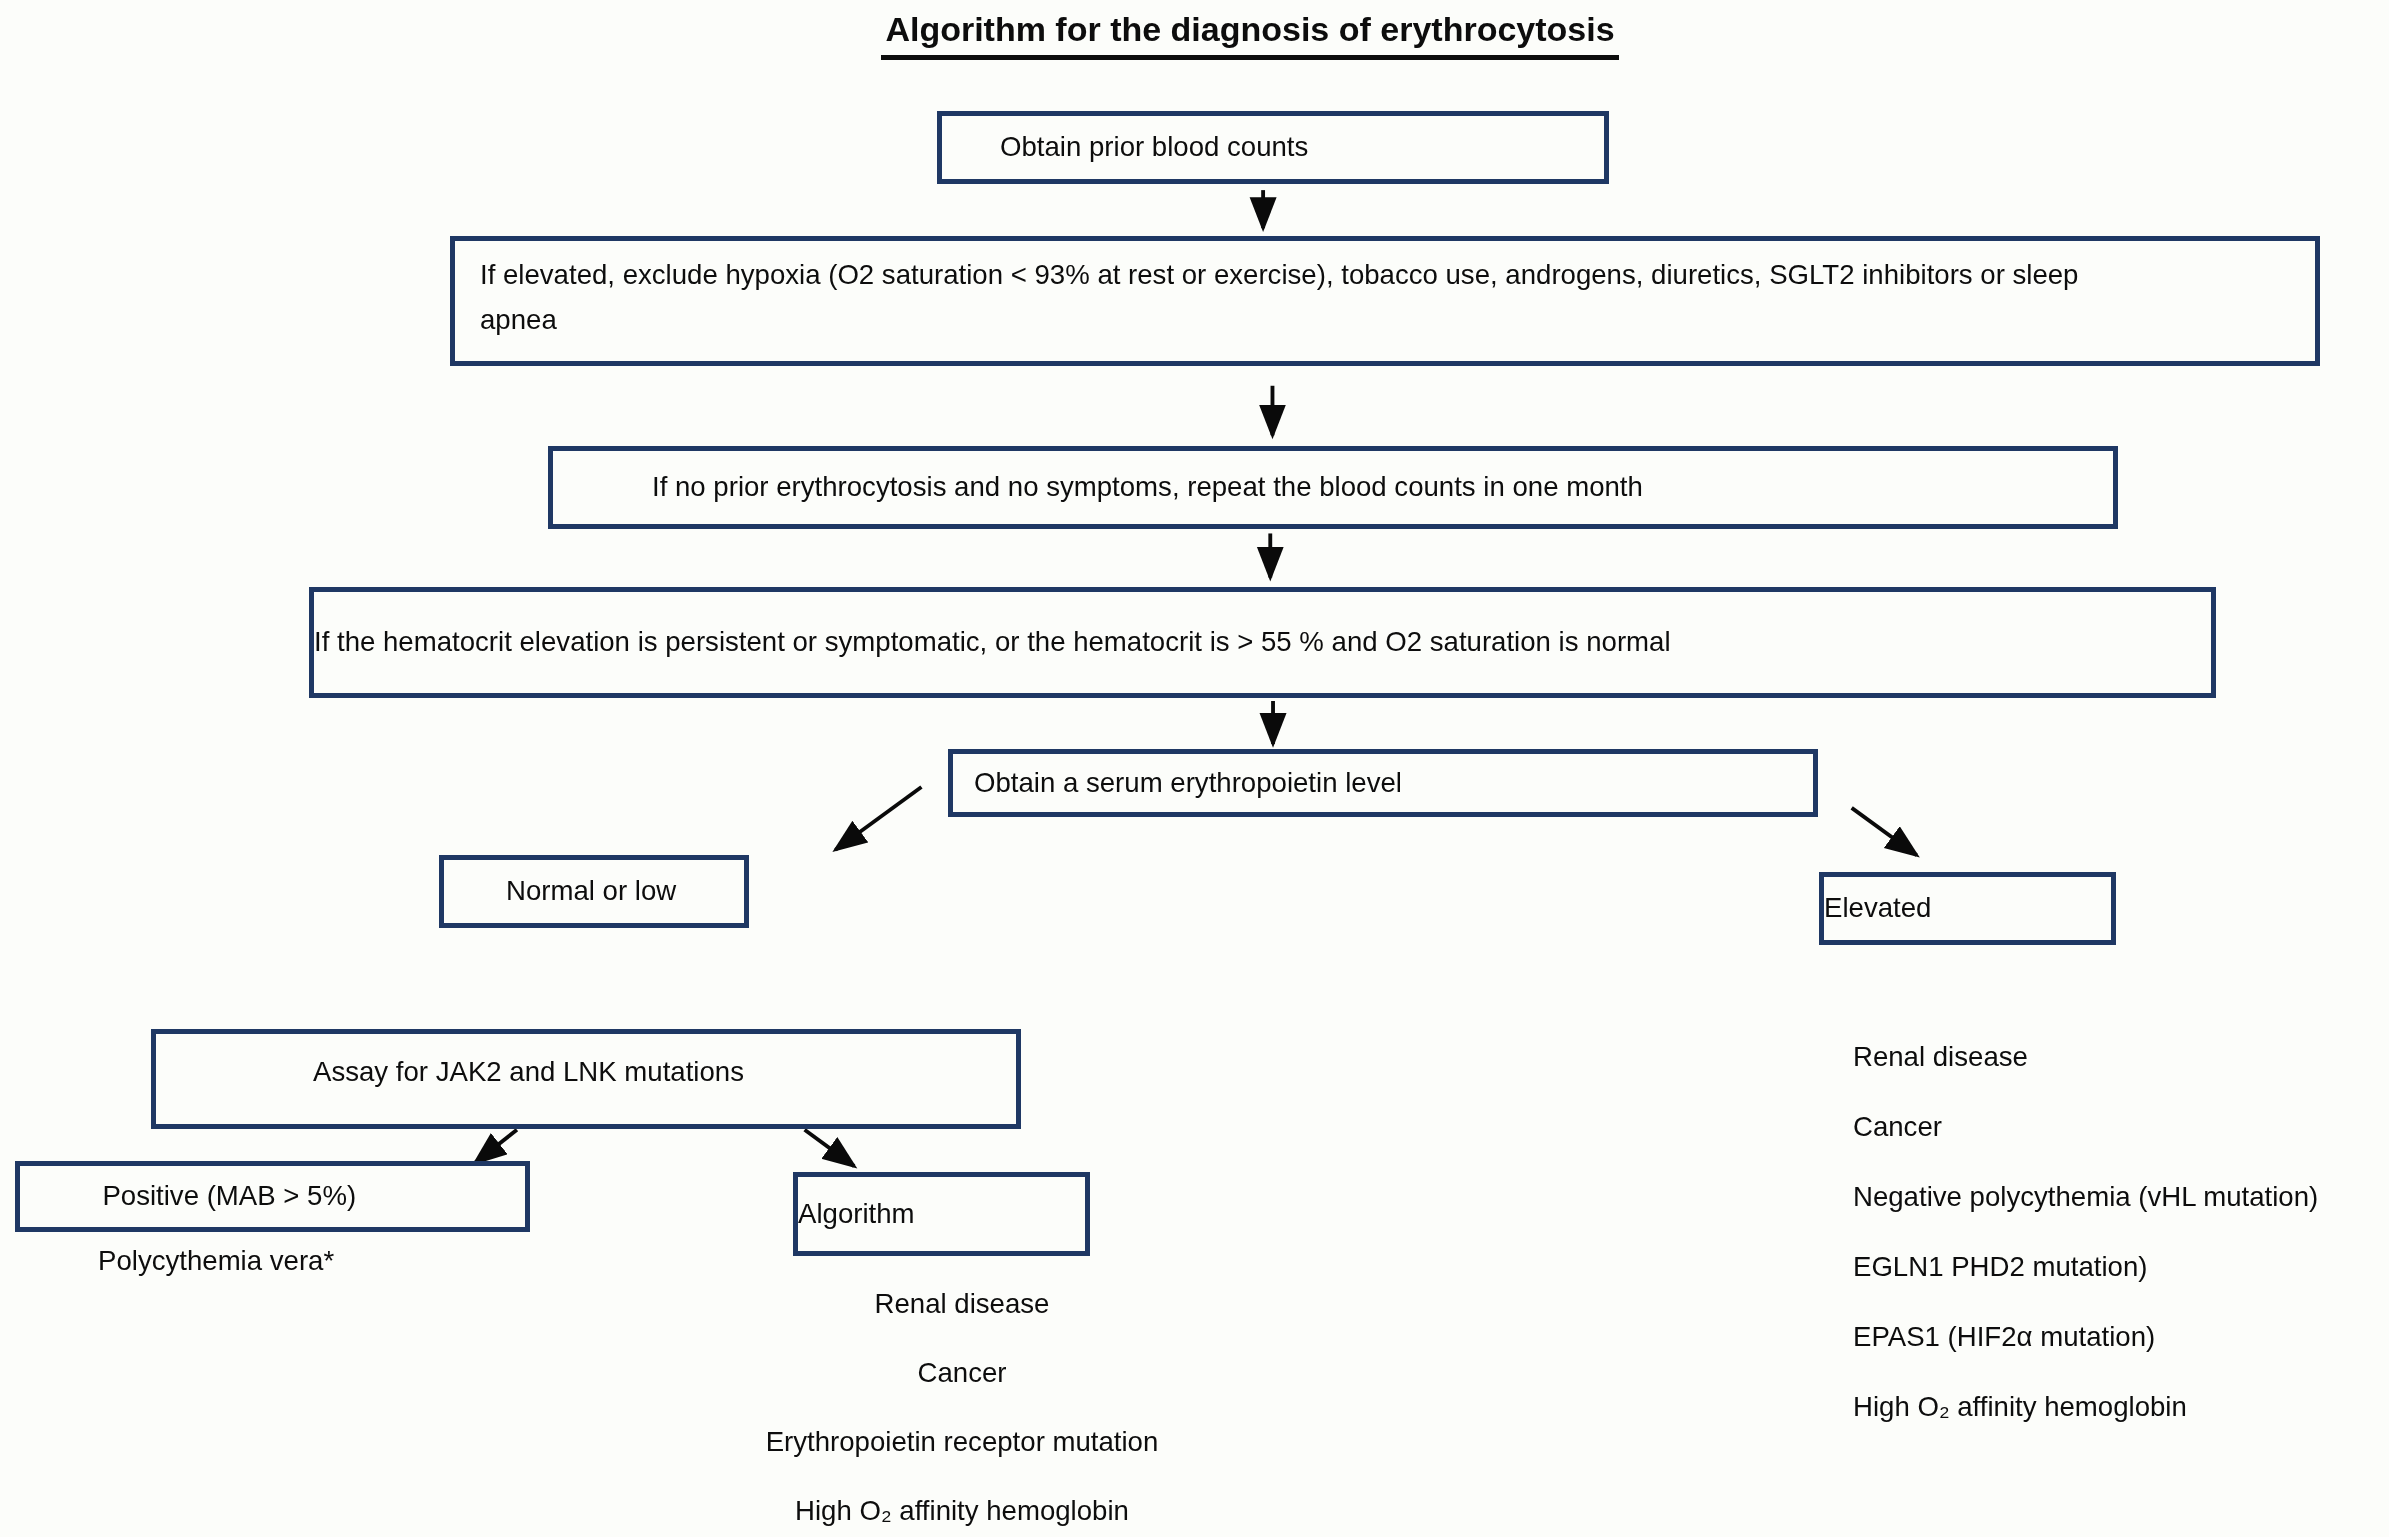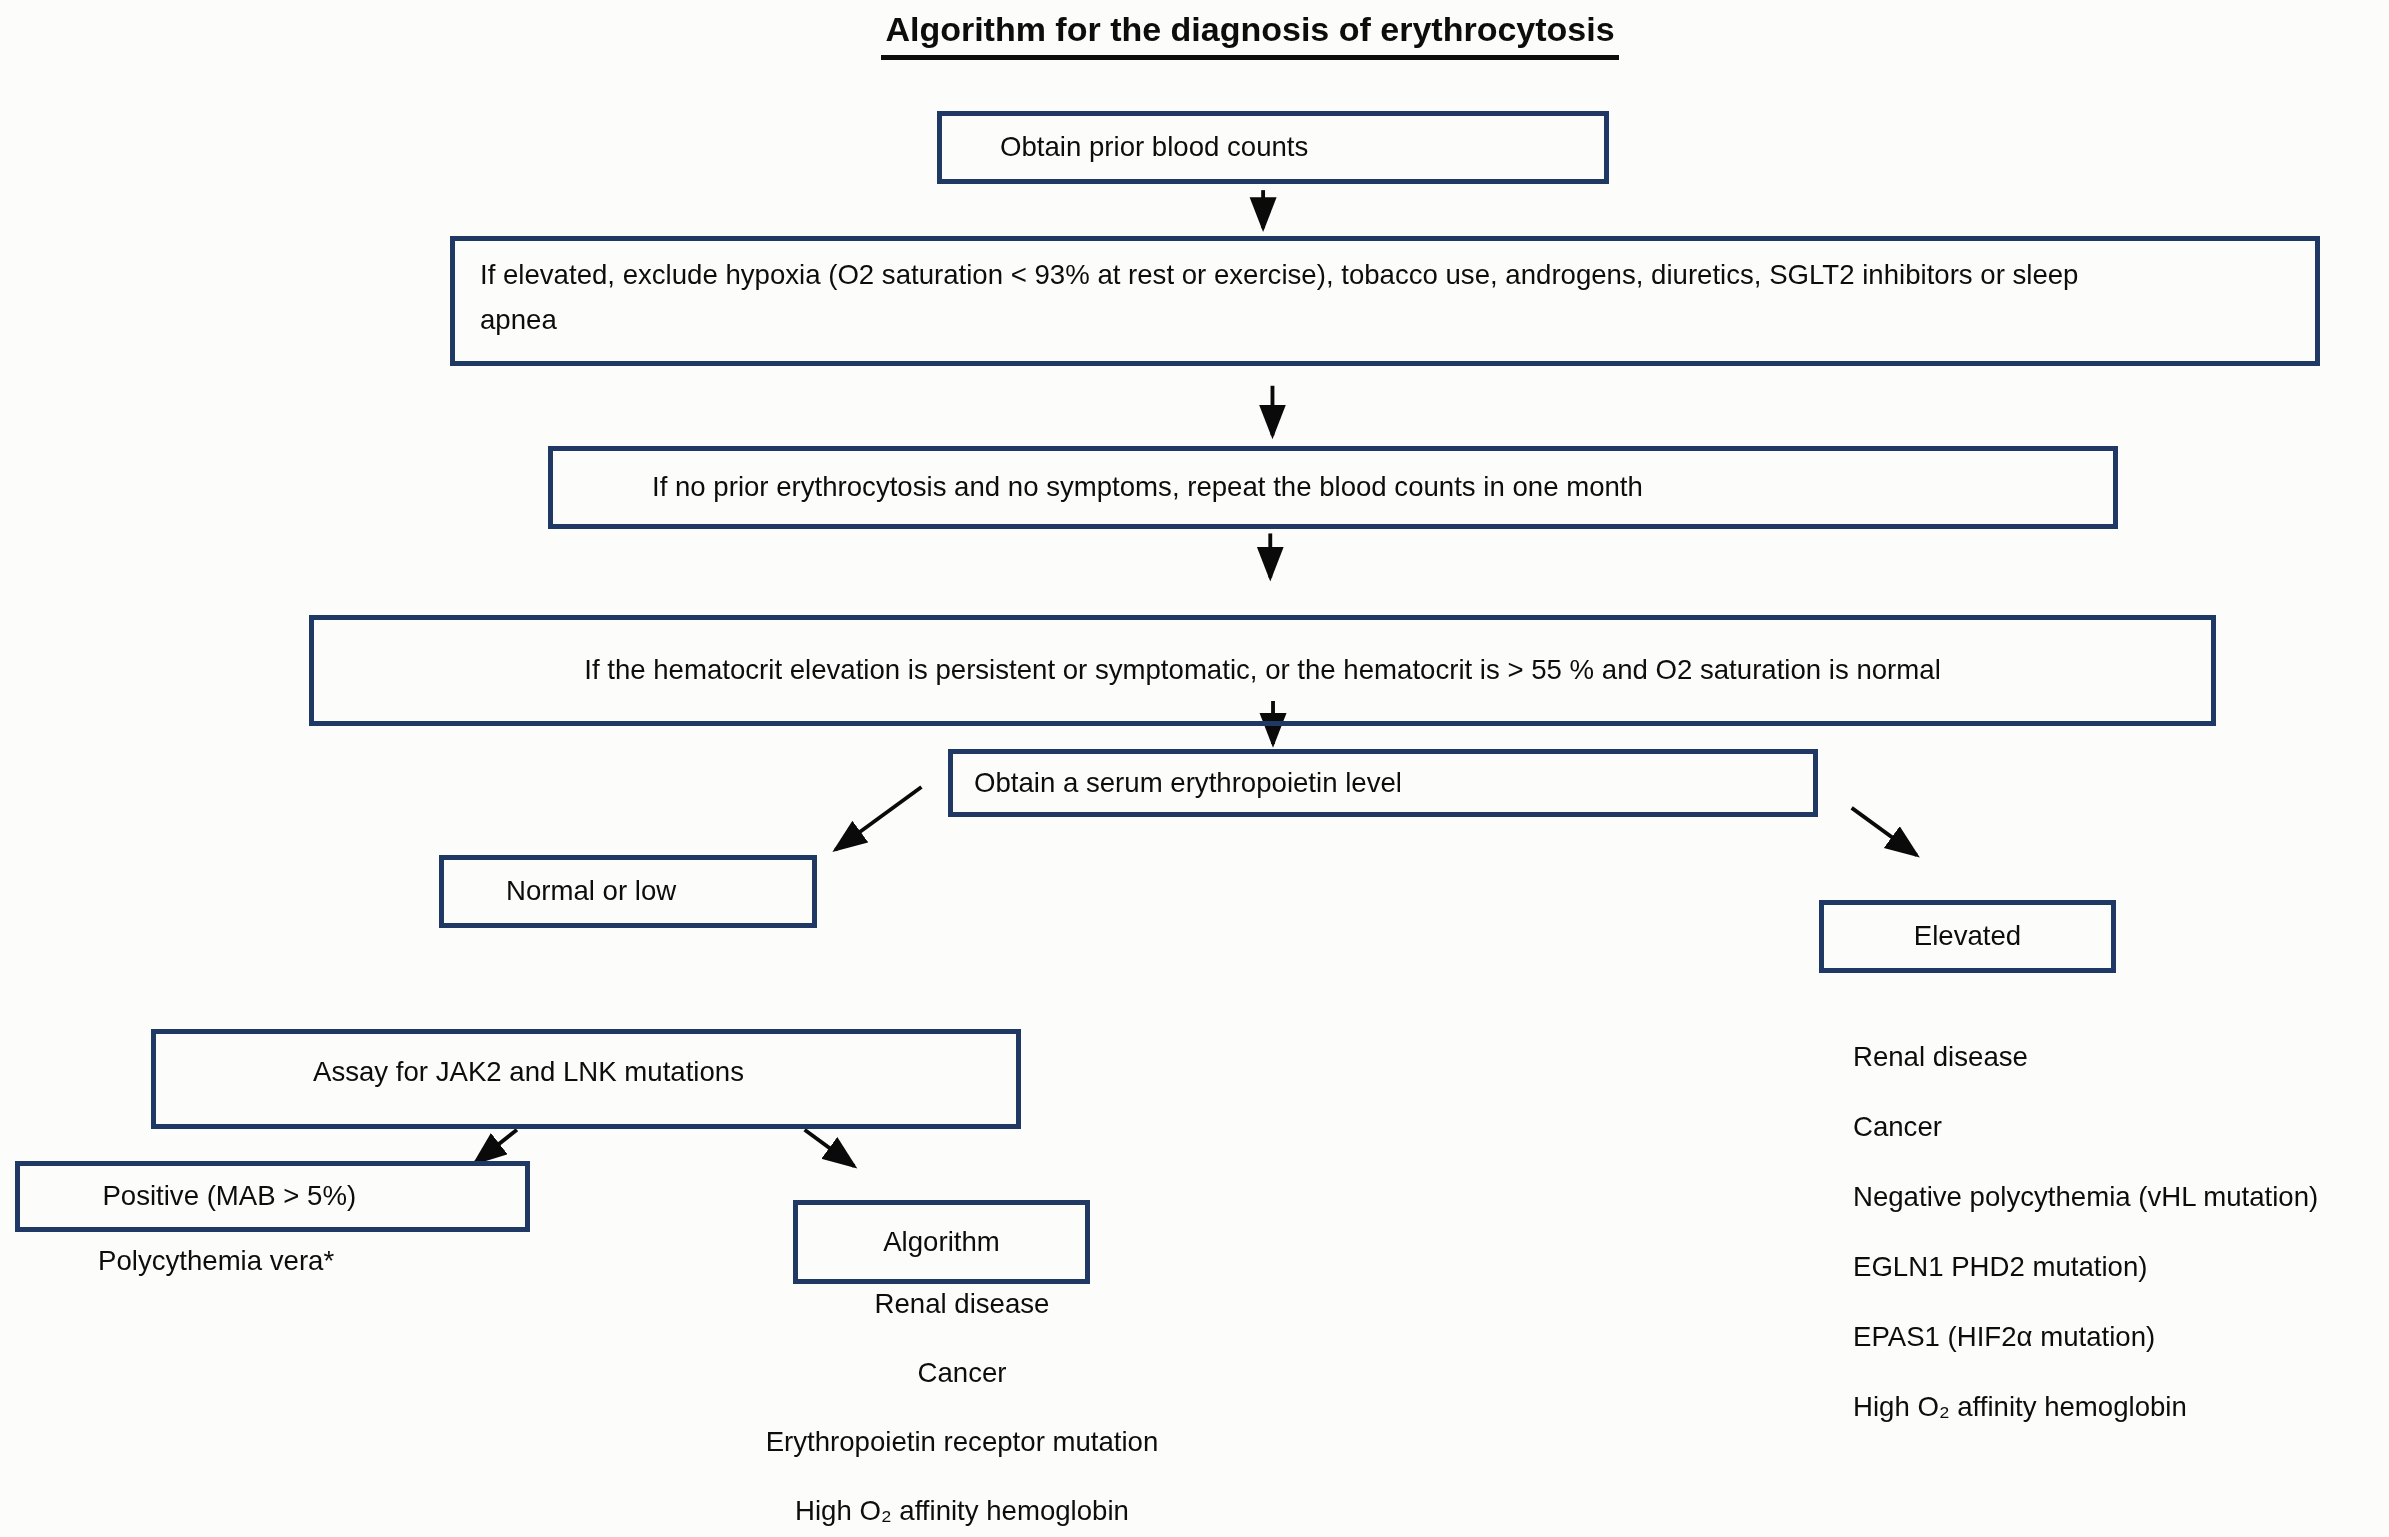--- a/index.html
+++ b/index.html
@@ -30,28 +30,28 @@
     position: absolute;
     box-sizing: border-box;
     border: 5.5px solid var(--border-color, #1f3864);
     font-size: 27.6px;
     color: var(--text-color, #0d0d0d);
     display: flex;
     align-items: center;
     background: transparent;
     line-height: 1.25;
   }
-  .node.center { justify-content: center; text-align: center; margin-top: 28px; }
+  .node.center { text-align: center; }
   #node-obtain-counts   { left: 937px; top: 111px;  width: 672px; height: 73px; padding-left: 58px; }
   #node-exclude         { left: 450px;  top: 236px;  width: 1870px; height: 130px;
                           display: block; padding: 12px 19.3px 0 25px; line-height: 1.62; }
   #node-repeat-counts   { left: 548px;  top: 446px;  width: 1570px; height: 83px; padding-left: 99px; }
   #node-persistent      { left: 309px;  top: 587px; width: 1907px; height: 111px; }
   #node-epo-level       { left: 948px; top: 749px; width: 870px; height: 68px; padding-left: 21px; }
-  #node-normal-or-low   { left: 439px;  top: 855px; width: 378px;  height: 73px; padding-left: 62px; }
+  #node-normal-or-low   { left: 439px;  top: 855px; width: 310px;  height: 73px; padding-left: 62px; }
   #node-elevated        { left: 1819px; top: 872px; width: 297px;  height: 73px; }
   #node-assay           { left: 151px;  top: 1029px; width: 870px; height: 100px; padding-left: 157px; align-items: flex-start; padding-top: 21px; }
   #node-positive        { left: 15.4px;   top: 1161px; width: 515px;  height: 71px; padding-left: 82px; align-items: center; }
   #node-negative        { left: 793px; top: 1172px; width: 297px;  height: 84px; }
   .free-label {
     position: absolute;
     font-size: 27.6px;
     color: var(--text-color, #0d0d0d);
     white-space: nowrap;
   }

